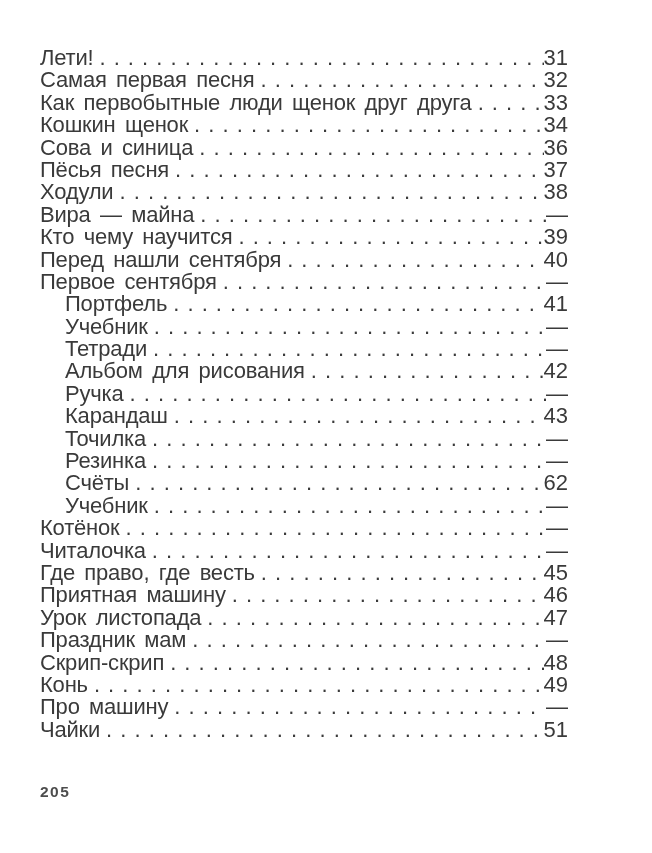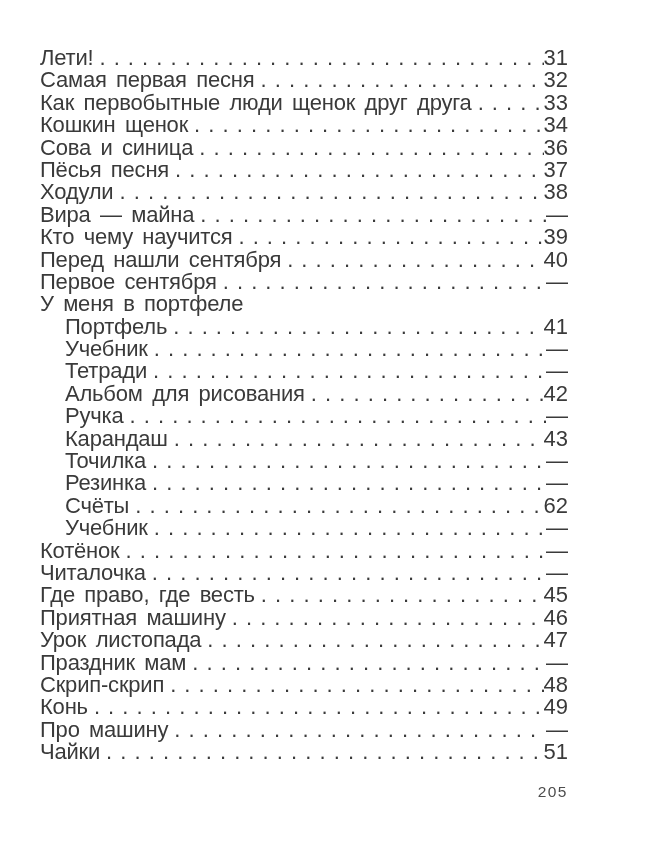--- a/index.html
+++ b/index.html
@@ -42,23 +42,23 @@
     letter-spacing: 1px;
     min-width: 0;
   }
   .pnum {
     flex: 0 0 auto;
     text-align: right;
   }
   .folio {
     position: absolute;
     top: 783px; left: 40px; right: 84px;
-    text-align: right;
+    text-align: left;
     font-size: 15.5px;
-    font-weight: 400;
+    font-weight: 700;
     letter-spacing: 1.5px;
     color: var(--folio, #4d4d4d);
   }
 </style>
 </head>
 <body>
 
 <div class="page">
   <div class="toc">
       <div class="row">
@@ -109,25 +109,20 @@
       <div class="row">
     <span class="label">Перед нашли сентября</span>
     <span class="leader" aria-hidden="true">. . . . . . . . . . . . . . . . . . . . . . . . . . . . . . . . . . . . . . . . . . . . . . . . . . . . . . . . . . . . . . . . . . . . . .</span>
     <span class="pnum">40</span>
   </div>
       <div class="row">
     <span class="label">Первое сентября</span>
     <span class="leader" aria-hidden="true">. . . . . . . . . . . . . . . . . . . . . . . . . . . . . . . . . . . . . . . . . . . . . . . . . . . . . . . . . . . . . . . . . . . . . .</span>
     <span class="pnum">—</span>
   </div>
-      <div class="row">
-    <span class="label">У меня в портфеле</span>
-    <span class="leader" aria-hidden="true" style="visibility: hidden;"></span>
-    <span class="pnum"></span>
-  </div>
       <div class="row indent">
     <span class="label">Портфель</span>
     <span class="leader" aria-hidden="true">. . . . . . . . . . . . . . . . . . . . . . . . . . . . . . . . . . . . . . . . . . . . . . . . . . . . . . . . . . . . . . . . . . . . . .</span>
     <span class="pnum">41</span>
   </div>
       <div class="row indent">
     <span class="label">Учебник</span>
     <span class="leader" aria-hidden="true">. . . . . . . . . . . . . . . . . . . . . . . . . . . . . . . . . . . . . . . . . . . . . . . . . . . . . . . . . . . . . . . . . . . . . .</span>
     <span class="pnum">—</span>
   </div>

